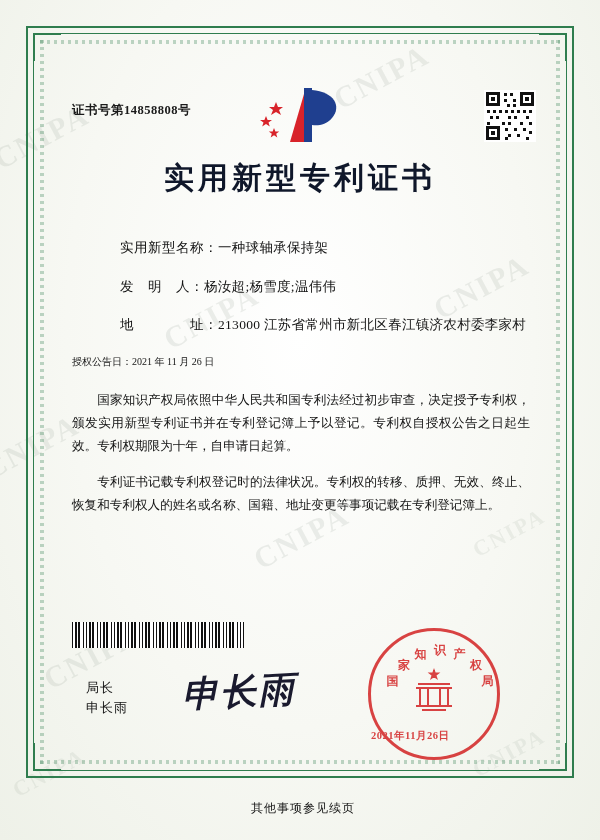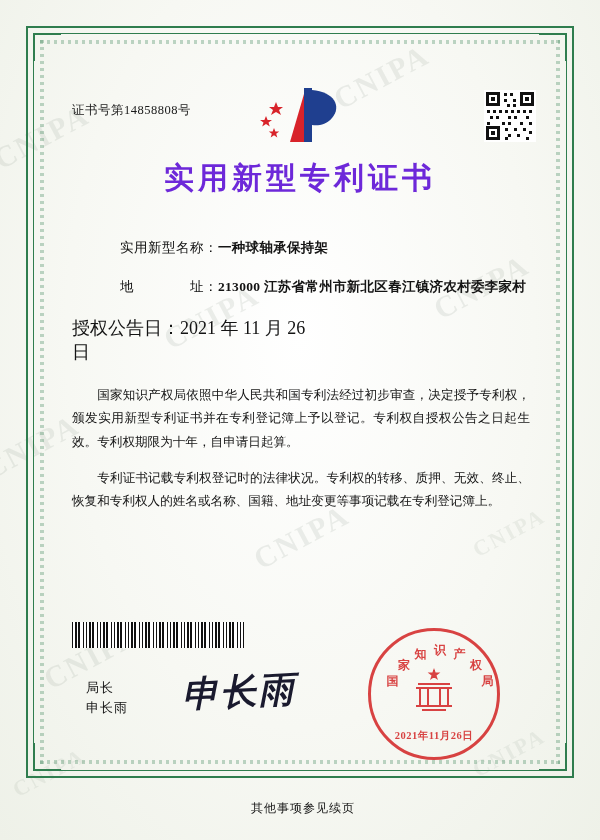--- a/index.html
+++ b/index.html
@@ -99,20 +99,21 @@
     position: relative;
     height: 80px;
   }
   .cert-no {
     position: absolute;
     left: 16px;
     top: 32px;
     font-size: 12.5px;
     color: #1a1a1a;
     letter-spacing: 0.5px;
+    font-weight: bold;
   }
   .qr {
     position: absolute;
     right: 8px;
     top: 20px;
     width: 52px;
     height: 52px;
     background: #ffffff;
   }
   .logo {
@@ -123,21 +124,21 @@
     width: 108px;
     height: 62px;
   }
 
   .title {
     margin-top: 8px;
     text-align: center;
     font-size: 30px;
     font-weight: bold;
     letter-spacing: 4px;
-    color: #6d28d9;
+    color: #0f172a;
     font-family: "DejaVu Serif", "Liberation Serif", serif;
   }
 
   .fields {
     margin-top: 40px;
     padding-left: 16px;
     padding-right: 10px;
   }
   .field {
     font-size: 13.5px;
@@ -146,24 +147,23 @@
     line-height: 1.3;
     white-space: nowrap;
   }
   .field .lbl {
     display: inline-block;
     letter-spacing: 0.5px;
     margin-left: 48px;
   }
   .field .val {
     letter-spacing: 0.3px;
-    font-weight: bold;
   }
   .field-row {
-    font-size: 18px;
+    font-size: 10px;
     color: #141414;
     margin-bottom: 15px;
     display: flex;
     gap: 36px;
   }
   .field-row .col-left { width: 242px; }
   .field-row .col-right { flex: 1; }
 
   .paragraphs {
     margin-top: 20px;
@@ -245,21 +245,20 @@
     top: 50%;
     transform: translate(-50%, -56%);
     width: 52px;
     height: 50px;
   }
   .seal .seal-date {
     position: absolute;
     left: 0;
     right: 0;
     bottom: 14px;
-    text-align: center;
     font-size: 10.5px;
     color: #d42a2a;
     font-weight: bold;
     letter-spacing: 0.5px;
   }
 
   .page-num {
     position: absolute;
     left: 0;
     right: 0;
@@ -380,20 +379,23 @@
       </div>
     </div>
 
     <div class="title">实用新型专利证书</div>
 
     <div class="fields">
       <div class="field">
         <span class="lbl">实用新型名称：</span><span class="val">一种球轴承保持架</span>
       </div>
       <div class="field">
+        <span class="lbl">发　明　人：</span><span class="val">杨汝超;杨雪度;温伟伟</span>
+      </div>
+      <div class="field">
         <span class="lbl">地　　　　址：</span><span class="val">213000 江苏省常州市新北区春江镇济农村委李家村</span>
       </div>
 
       <div class="field-row">
         <div class="col-left">
           <span class="lbl">授权公告日：</span><span class="val">2021 年 11 月 26 日</span>
         </div>
       </div>
     </div>
 

